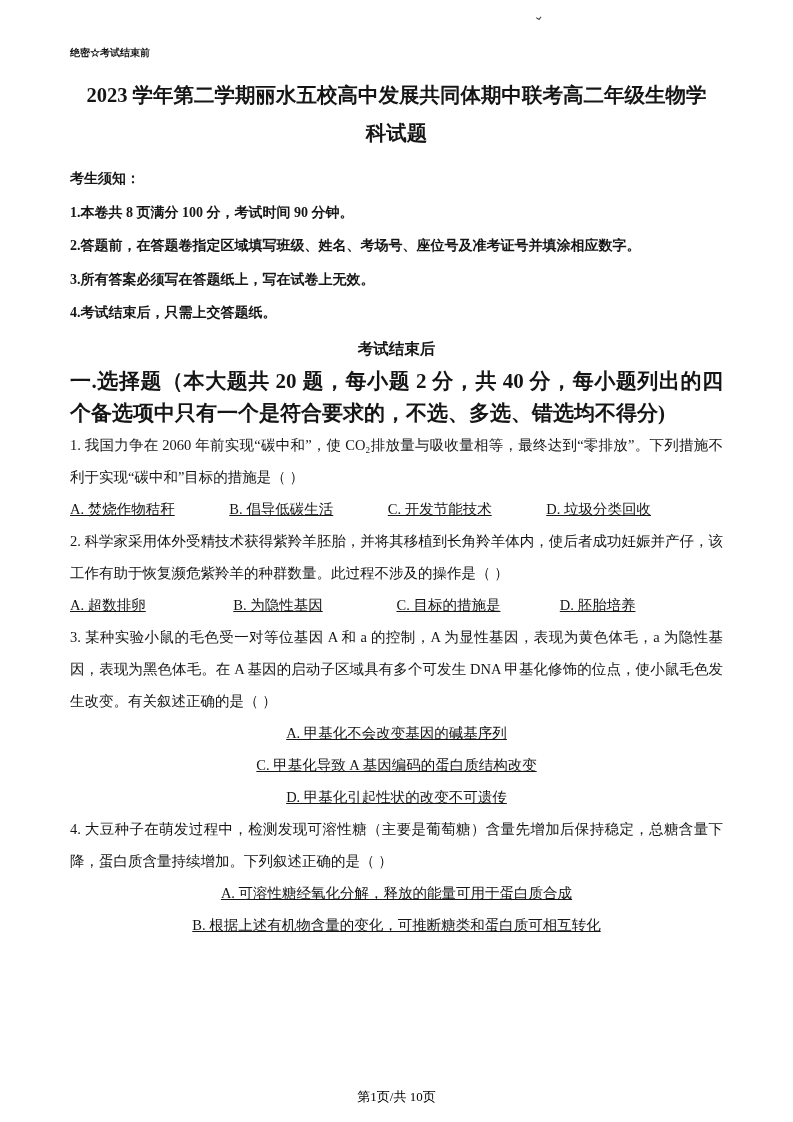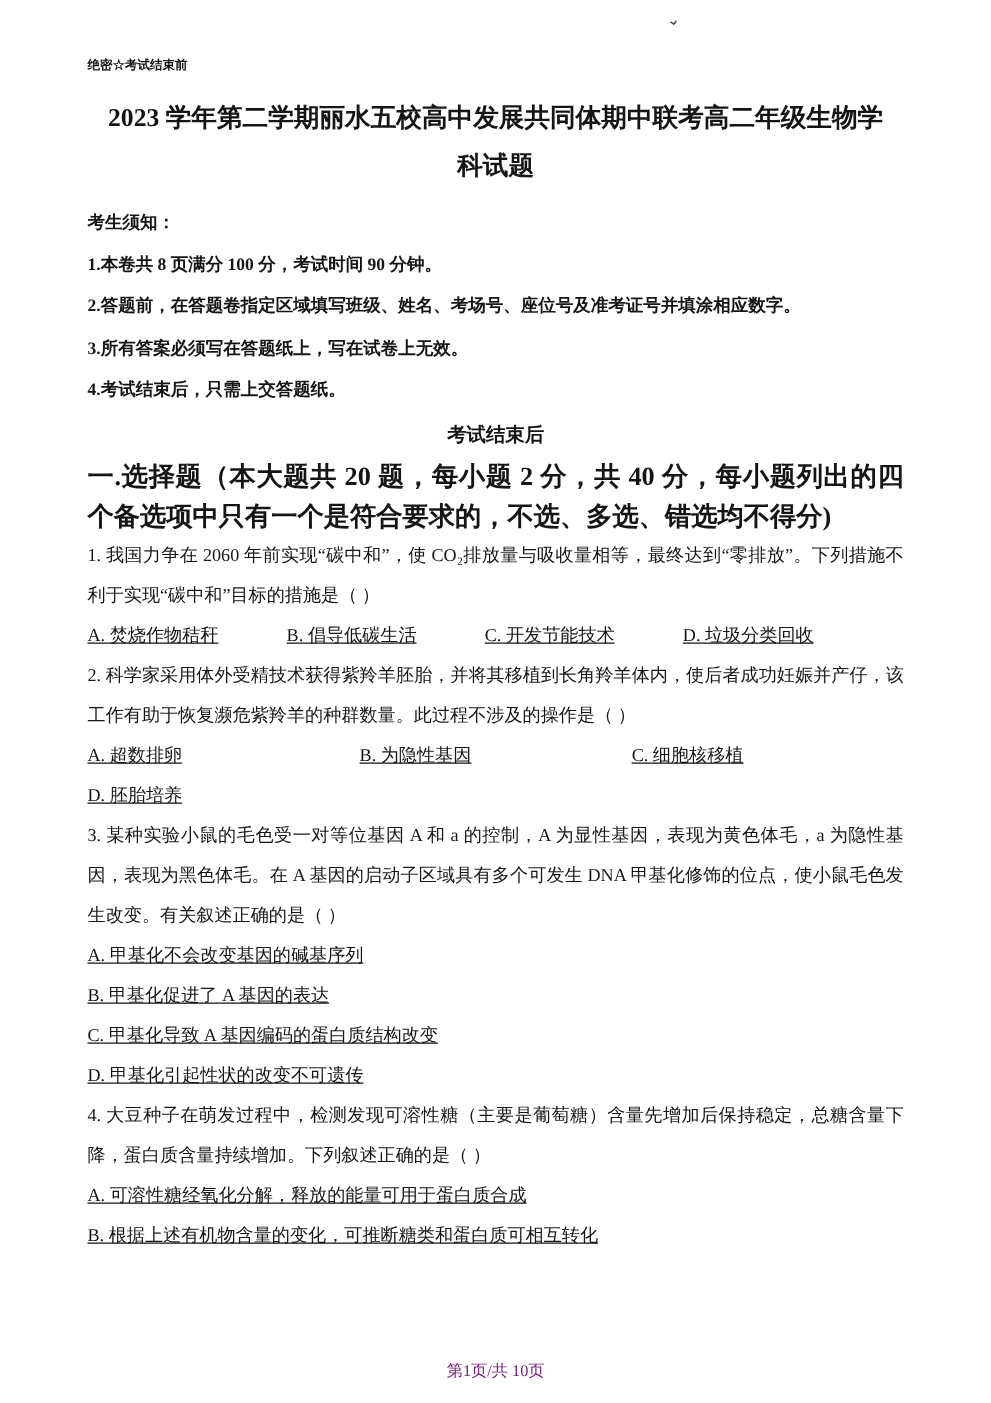--- a/index.html
+++ b/index.html
@@ -69,32 +69,32 @@
   }
   .stem { margin: 0; text-align: justify; }
   .options { margin: 0; text-decoration: underline; }
   .options-inline {
     display: flex;
     justify-content: space-between;
     padding-right: 72px;
   }
   .options-grid {
     display: grid;
-    grid-template-columns: 1fr 1fr 1fr;
+    grid-template-columns: 1fr 1fr 1fr 1fr;
   }
-  .options-list .option { display: block; }
+  .options-list .option { display: block; text-align: center; }
   .option { white-space: nowrap; }
   .footer {
     position: absolute;
     left: 0;
     right: 0;
     bottom: 16px;
     text-align: center;
     font-size: 13px;
-    color: #701a75;
+    color: #000000;
   }
 </style>
 </head>
 <body>
 
 <div class="page">
 
   <span class="artifact">⌄</span>
 
   <div class="classification">绝密☆考试结束前</div>
@@ -124,30 +124,29 @@
       <span class="option">C. 开发节能技术</span>
       <span class="option">D. 垃圾分类回收</span>
     </div>
   </div>
 
   <div class="question">
     <p class="stem">2. 科学家采用体外受精技术获得紫羚羊胚胎，并将其移植到长角羚羊体内，使后者成功妊娠并产仔，该工作有助于恢复濒危紫羚羊的种群数量。此过程不涉及的操作是（    ）</p>
     <div class="options options-grid">
       <span class="option">A. 超数排卵</span>
       <span class="option">B. 为隐性基因</span>
-      <span class="option">C. 细胞核移植</span>
+      <span class="option">C. 目标的措施是</span>
       <span class="option">D. 胚胎培养</span>
     </div>
   </div>
 
   <div class="question">
     <p class="stem">3. 某种实验小鼠的毛色受一对等位基因 A 和 a 的控制，A 为显性基因，表现为黄色体毛，a 为隐性基因，表现为黑色体毛。在 A 基因的启动子区域具有多个可发生 DNA 甲基化修饰的位点，使小鼠毛色发生改变。有关叙述正确的是（    ）</p>
     <div class="options options-list">
       <span class="option">A. 甲基化不会改变基因的碱基序列</span>
-      <span class="option">B. 甲基化促进了 A 基因的表达</span>
       <span class="option">C. 甲基化导致 A 基因编码的蛋白质结构改变</span>
       <span class="option">D. 甲基化引起性状的改变不可遗传</span>
     </div>
   </div>
 
   <div class="question">
     <p class="stem">4. 大豆种子在萌发过程中，检测发现可溶性糖（主要是葡萄糖）含量先增加后保持稳定，总糖含量下降，蛋白质含量持续增加。下列叙述正确的是（    ）</p>
     <div class="options options-list">
       <span class="option">A. 可溶性糖经氧化分解，释放的能量可用于蛋白质合成</span>
       <span class="option">B. 根据上述有机物含量的变化，可推断糖类和蛋白质可相互转化</span>

